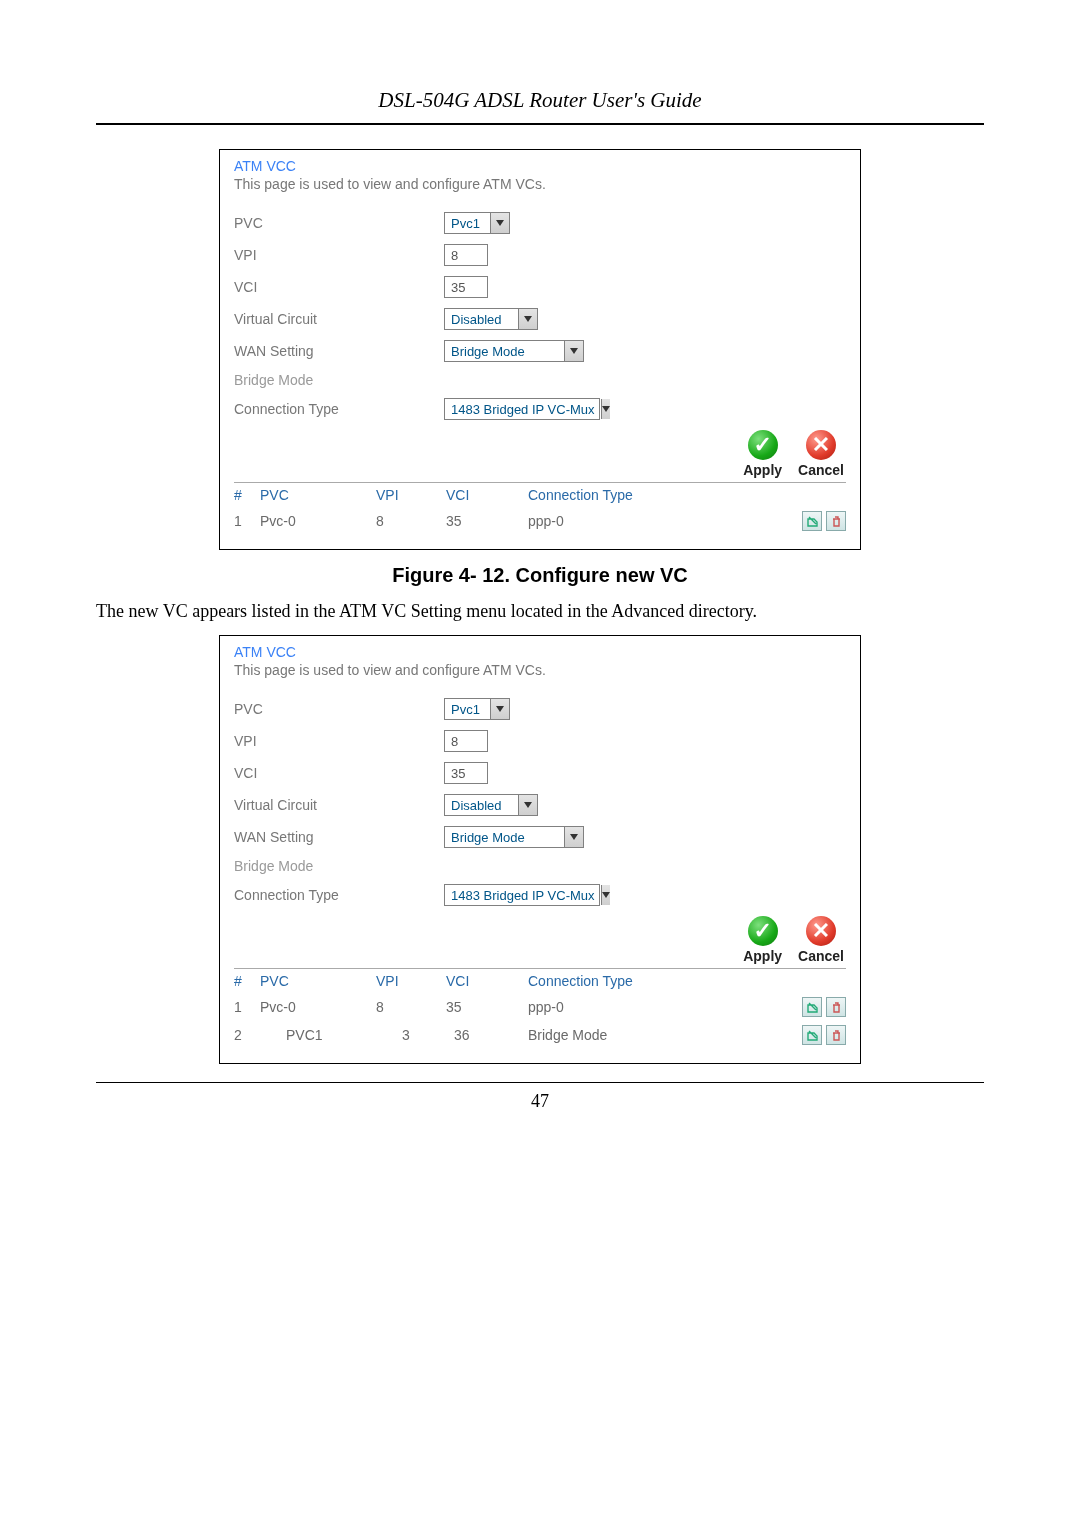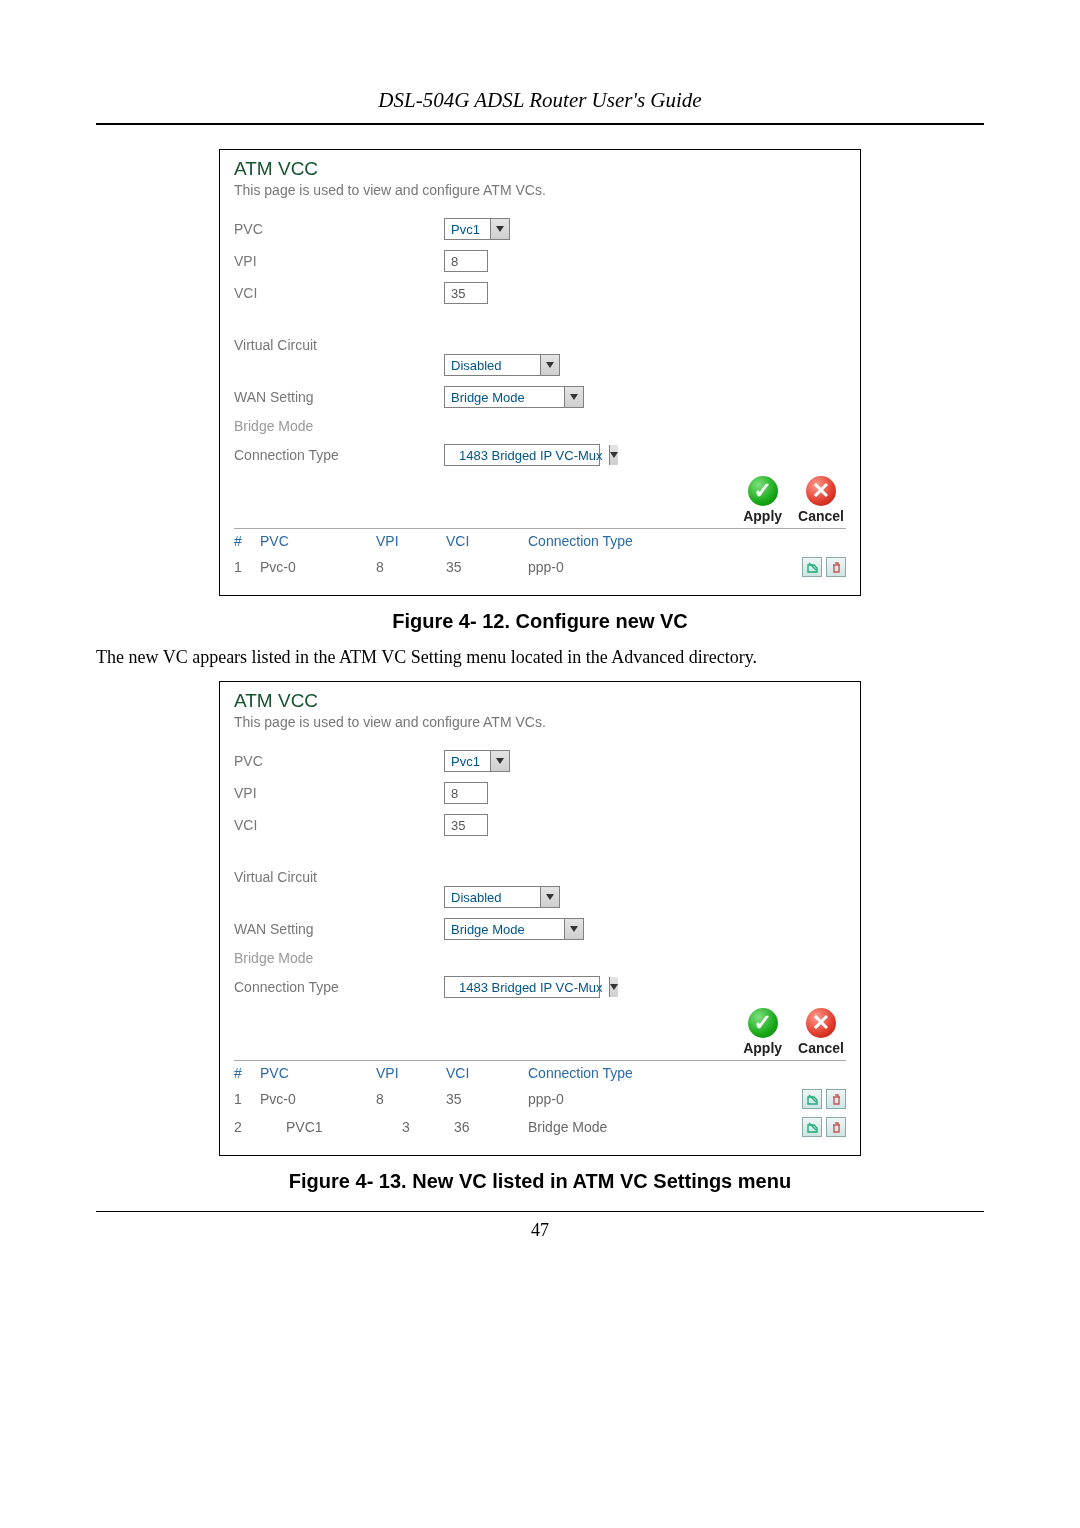--- a/index.html
+++ b/index.html
@@ -57,22 +57,22 @@
     margin: 8px auto;
     border: 1px solid #000;
     background: #fff;
     font-family: Verdana, Tahoma, Arial, sans-serif;
     font-size: 14px;
     color: #666;
     padding: 8px 14px 14px;
     box-sizing: border-box;
   }
   .shot-title {
-    color: #14532d;
-    font-size: 19px;
+    color: #3b82f6;
+    font-size: 14px;
     margin-bottom: 2px;
   }
   .shot-desc {
     color: #777;
     margin-bottom: 20px;
   }
   .form-row {
     display: flex;
     align-items: center;
     margin: 10px 0;
@@ -112,23 +112,23 @@
     justify-content: center;
   }
   .faux-select .arrow svg { display:block; }
   .faux-input {
     padding: 0 6px;
     color: #555;
   }
   .w-pvc  { width: 66px; }
   .w-vpi  { width: 44px; }
   .w-vci  { width: 44px; }
-  .w-vc   { width: 116px; margin-top: 40px; }
+  .w-vc   { width: 94px; }
   .w-wan  { width: 140px; }
-  .w-ct   { width: 156px; padding-left: 8px; }
+  .w-ct   { width: 156px; }
 
   .actions {
     display: flex;
     justify-content: flex-end;
     gap: 16px;
     margin-top: 8px;
     padding-right: 2px;
   }
   .action {
     display: flex;
@@ -427,18 +427,17 @@
           <span class="mini-btn">
             <svg width="11" height="11">
                 <path d="M2 3h7M3 3v7h5V3M4 1h3v2" stroke="#c55" stroke-width="1.4" fill="none"></path>
               </svg>
           </span>
         </span>
       </div>
     </div>
   </div>
 
-  <div class="fig-caption">Figure 4- 13. New VC listed in ATM VC Settings menu</div>
 
 
   <hr class="hr-thin">
   <div class="pgnum">47</div>
 </div>
 
 </body></html>

